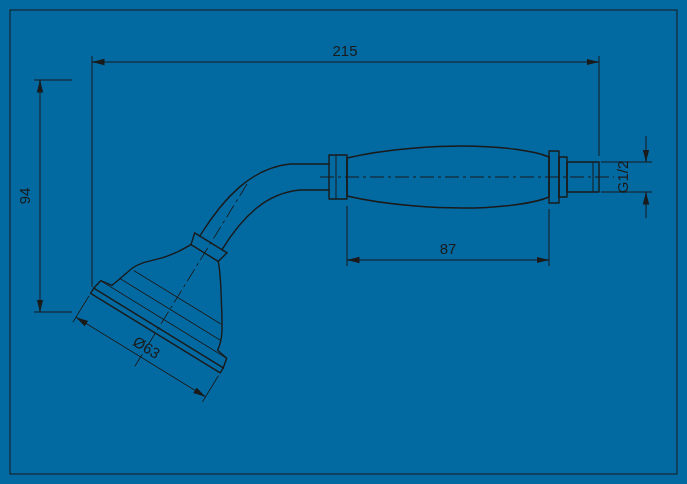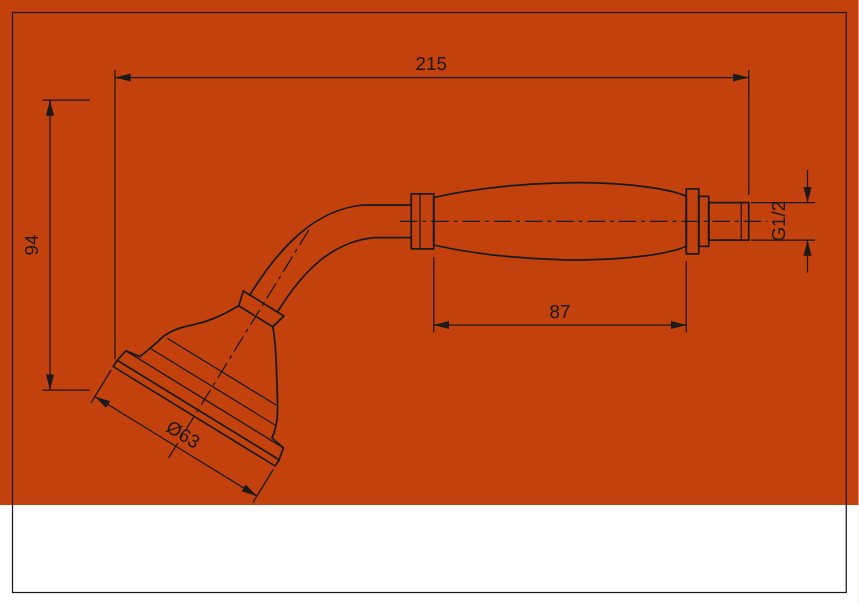--- a/index.html
+++ b/index.html
@@ -1,17 +1,17 @@
 <!DOCTYPE html>
 <html><head>
 <meta charset="utf-8">
 <style>
   html,body{margin:0;padding:0;background:#ffffff;}
   body{width:687px;height:484px;overflow:hidden;}
-  .stage{width:687px;height:404px;position:relative;background:#c2410c;}
+  .stage{width:687px;height:484px;position:relative;background:#0369a1;}
   svg text{
     font-family:"Liberation Sans", sans-serif;
     font-size:15px;
     fill:#1a1a1a;
   }
   .outline{fill:none;stroke:#1a1a1a;stroke-width:1.4;stroke-linejoin:round;stroke-linecap:round;}
   .thin{fill:none;stroke:#1a1a1a;stroke-width:1;}
   .dim{fill:none;stroke:#1a1a1a;stroke-width:1;}
   .center{fill:none;stroke:#1a1a1a;stroke-width:1;stroke-dasharray:14 4 3 4;}
   .arrowfill{fill:#1a1a1a;stroke:none;}

